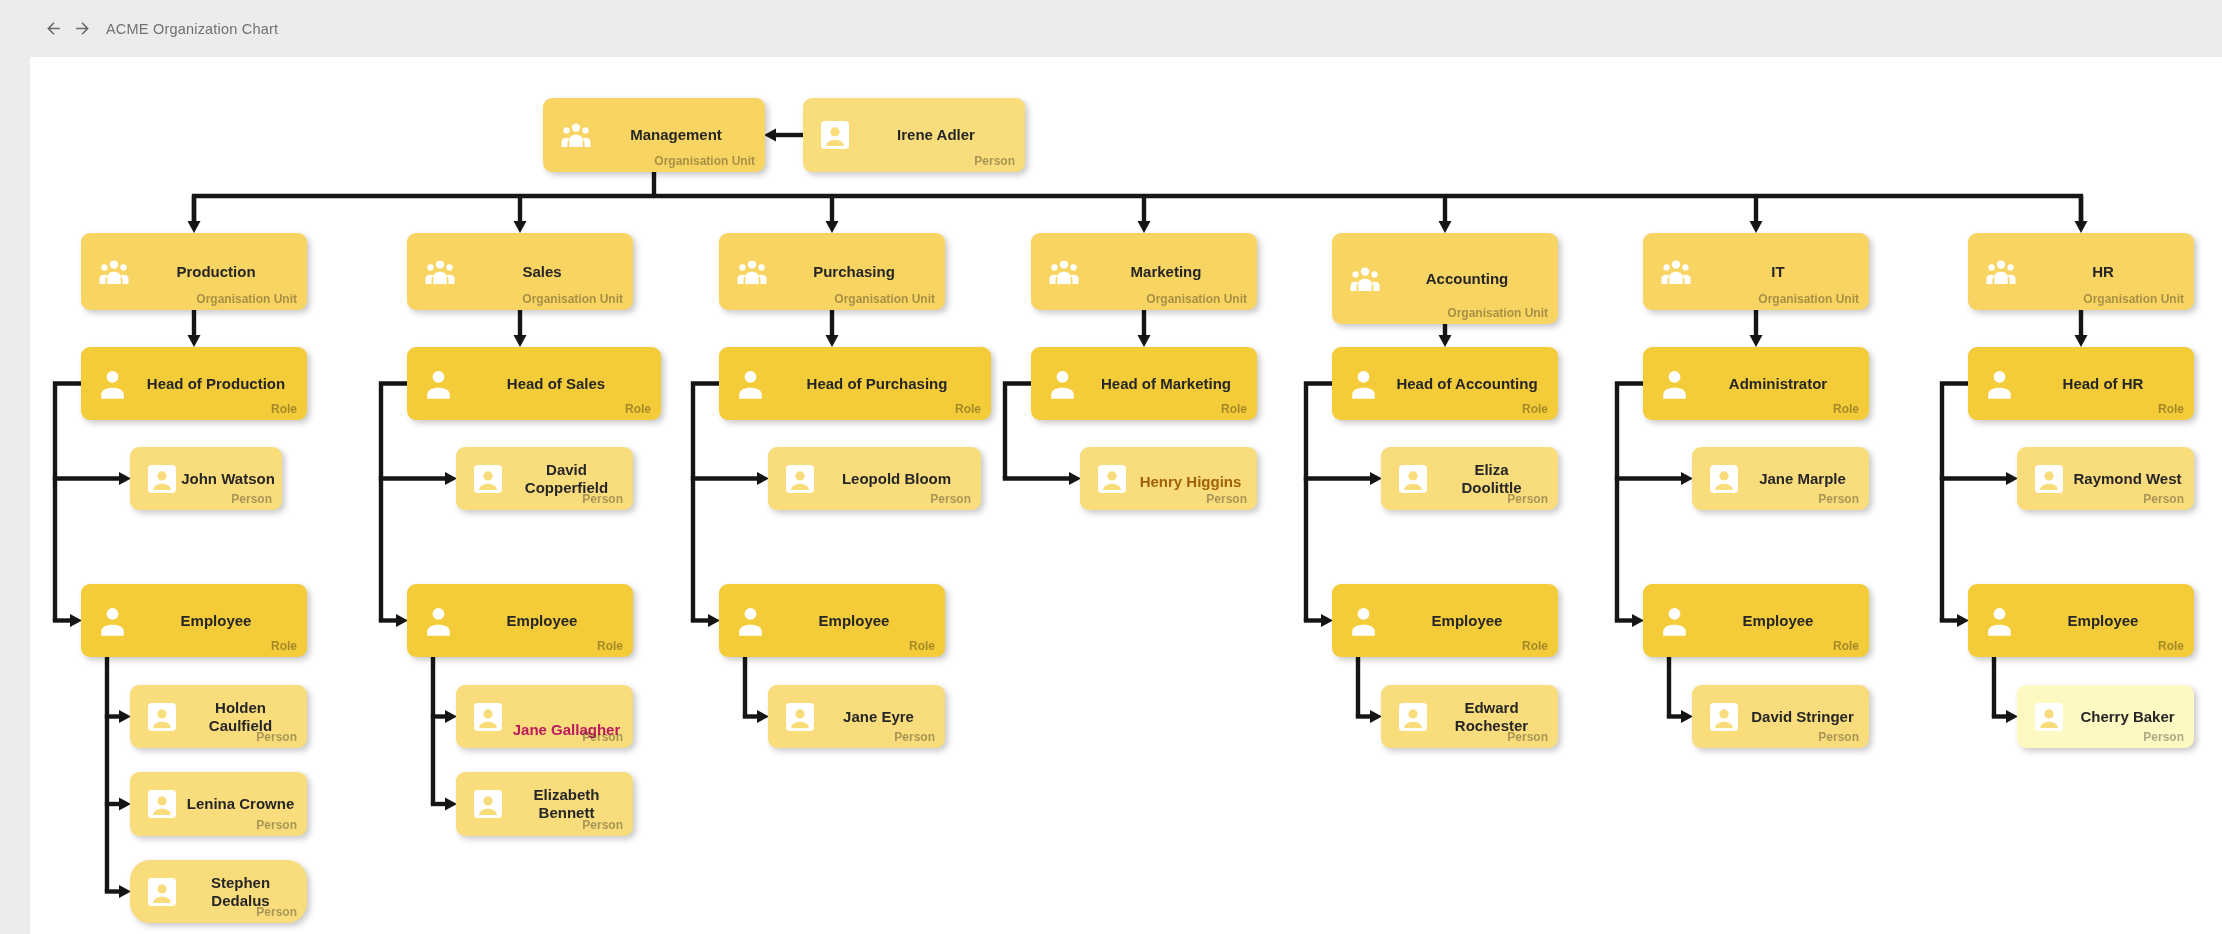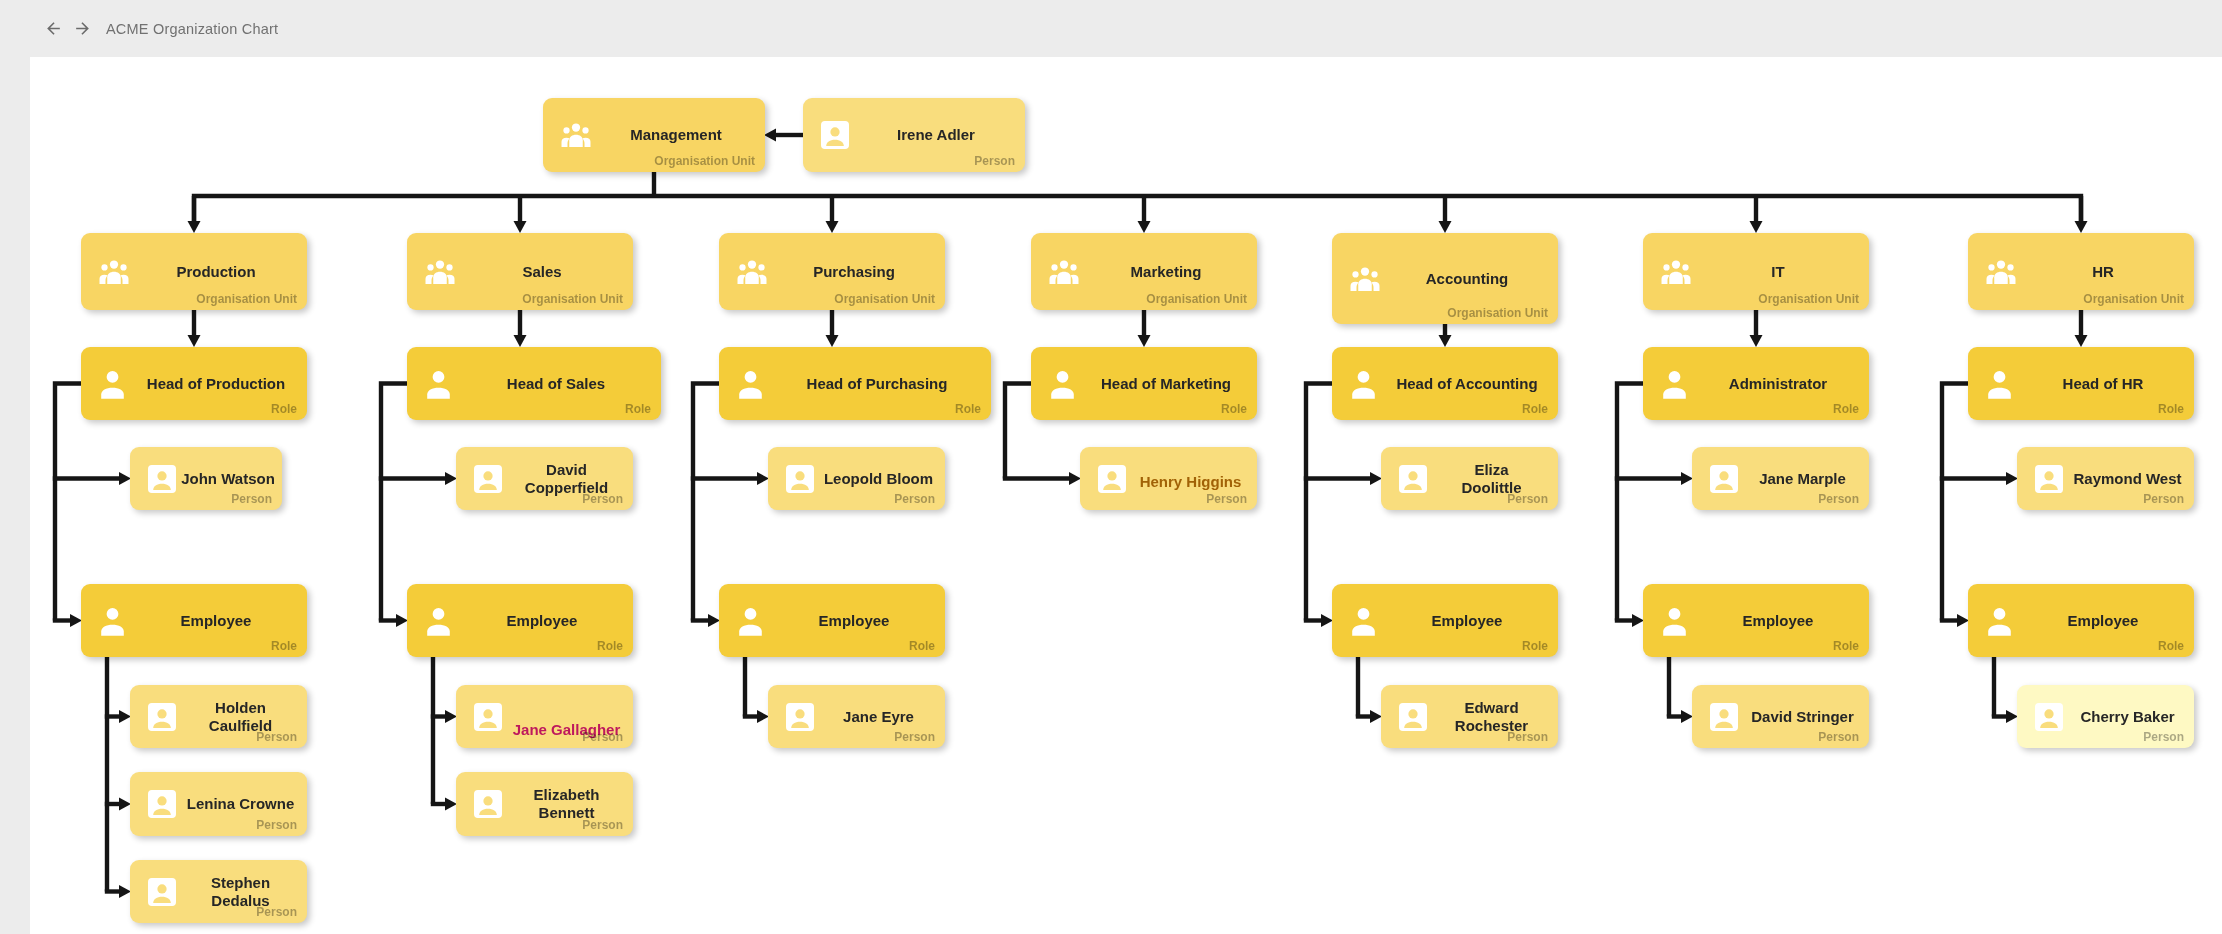--- a/index.html
+++ b/index.html
@@ -358,21 +358,21 @@
           <g fill="#F9DD7D">
             <circle cx="13" cy="10.2" r="4.3"></circle>
             <path d="M4.8 23.2c0-3.8 3.6-5.9 8.2-5.9s8.2 2.1 8.2 5.9z"></path>
           </g>
         </svg>
       </span>
       <div class="n-label" style="color: rgb(38, 38, 38);">David
 Copperfield</div>
       <div class="n-type" style="color: rgba(0, 0, 0, 0.33);">Person</div>
     </div>
-    <div class="node t-person" style="left: 738px; top: 390px; width: 177px; height: 63px; background: rgb(249, 221, 125);">
+    <div class="node t-person" style="left: 738px; top: 390px; width: 213px; height: 63px; background: rgb(249, 221, 125);">
       <span class="n-icon">
         <svg width="28" height="28" viewBox="0 0 26 26">
           <rect width="26" height="26" rx="3.6" fill="#fff"></rect>
           <g fill="#F9DD7D">
             <circle cx="13" cy="10.2" r="4.3"></circle>
             <path d="M4.8 23.2c0-3.8 3.6-5.9 8.2-5.9s8.2 2.1 8.2 5.9z"></path>
           </g>
         </svg>
       </span>
       <div class="n-label" style="color: rgb(38, 38, 38);">Leopold Bloom</div>
@@ -511,21 +511,21 @@
           <rect width="26" height="26" rx="3.6" fill="#fff"></rect>
           <g fill="#F9DD7D">
             <circle cx="13" cy="10.2" r="4.3"></circle>
             <path d="M4.8 23.2c0-3.8 3.6-5.9 8.2-5.9s8.2 2.1 8.2 5.9z"></path>
           </g>
         </svg>
       </span>
       <div class="n-label" style="color: rgb(38, 38, 38);">Lenina Crowne</div>
       <div class="n-type" style="color: rgba(0, 0, 0, 0.33);">Person</div>
     </div>
-    <div class="node t-person" style="left: 100px; top: 803px; width: 177px; height: 63px; background: rgb(249, 221, 125);">
+    <div class="node t-person" style="left: 100px; top: 803px; width: 177px; height: 63px; background: rgb(249, 221, 125); border-radius: 20px;">
       <span class="n-icon">
         <svg width="28" height="28" viewBox="0 0 26 26">
           <rect width="26" height="26" rx="3.6" fill="#fff"></rect>
           <g fill="#F9DD7D">
             <circle cx="13" cy="10.2" r="4.3"></circle>
             <path d="M4.8 23.2c0-3.8 3.6-5.9 8.2-5.9s8.2 2.1 8.2 5.9z"></path>
           </g>
         </svg>
       </span>
       <div class="n-label" style="color: rgb(38, 38, 38);">Stephen

